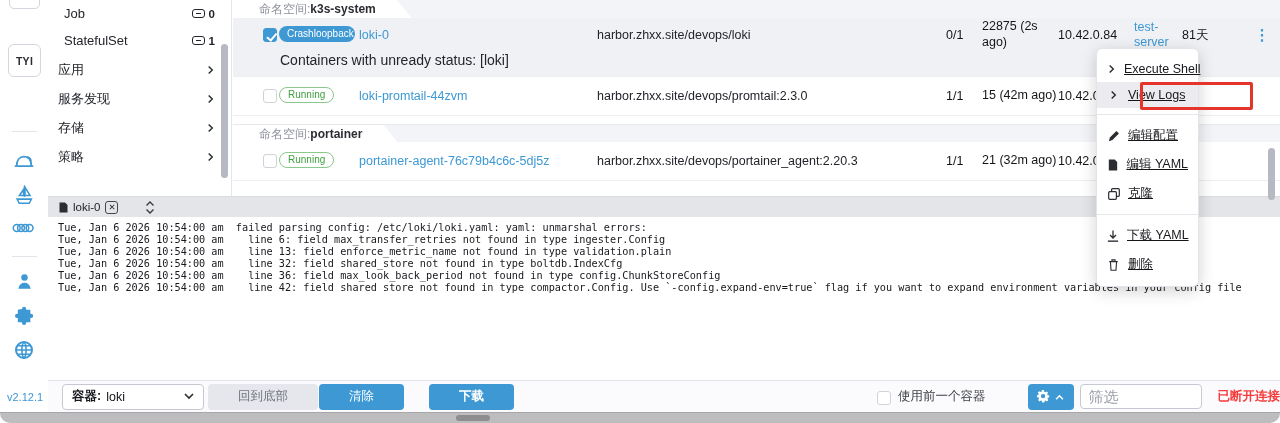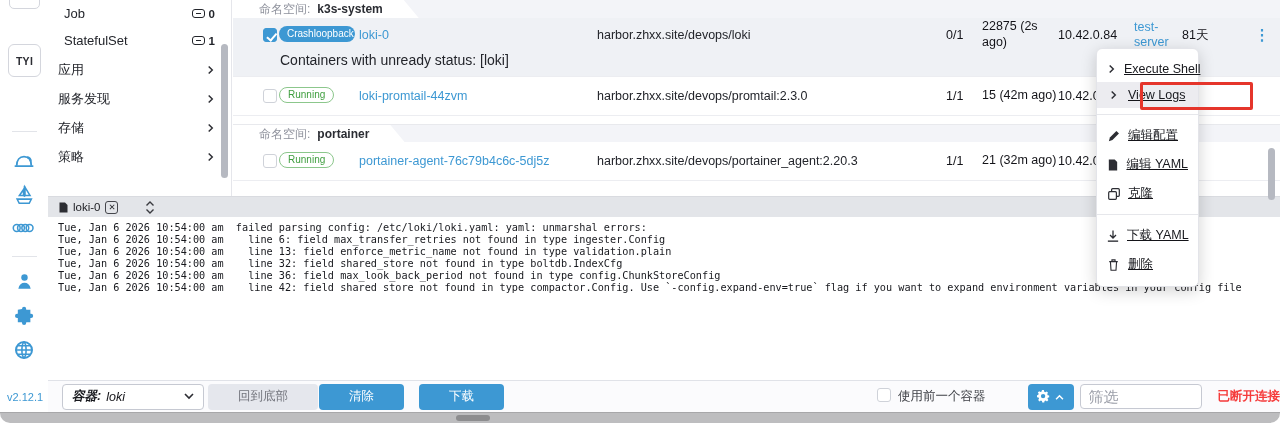--- a/index.html
+++ b/index.html
@@ -30,21 +30,21 @@
   .sb-count { margin-left:auto; display:flex; align-items:center; font-size:11.5px; font-weight:600; }
   .count-glyph { display:inline-block; width:13px; height:9px; border:1px solid currentColor; border-radius:3px; position:relative; margin-right:4px; }
   .count-glyph::after { content:''; position:absolute; left:3px; right:3px; top:2.8px; border-top:1.5px solid currentColor; }
   .sb-chev { margin-left:auto; display:flex; }
   .sb-thumb { position:absolute; right:3px; top:44px; width:7px; height:134px; background:#b6b9c1; border-radius:4px; cursor:pointer; }
 
   
   .main { position:absolute; left:233px; top:0; right:0; height:196px; background:#fff; z-index:1; }
   .ns-band { height:18px; background:#f3f4f8; display:flex; overflow:hidden; }
   .ns-band.second { border-top:1px solid #e8e9ed; }
-  .ns-tab { background:#fff; height:18px; display:flex; align-items:center; gap:7px; padding:0 36px 0 26px; font-size:12px;
+  .ns-tab { background:#fff; height:18px; display:flex; align-items:center; gap:0; padding:0 36px 0 26px; font-size:12px;
     clip-path: polygon(0 0, calc(100% - 15px) 0, 100% 100%, 0 100%); }
   .ns-label { color:#8e919c; }
   .ns-value { color:#2b2d33; font-weight:700; }
   .row-wrap.sel { background:#eff1f5; }
   .row-wrap { border-bottom:1px solid #ecedf1; }
   .row-main { display:flex; align-items:center; height:38px; font-size:12.5px; }
   .row-wrap.sel .row-main { height:34px; }
   .row-note { padding:0 0 8px 47px; font-size:14px; color:#23252b; }
   .gap8 { height:8px; background:#fff; }
   .cell { flex-shrink:0; }
@@ -79,29 +79,29 @@
   .log-header { height:20px; background:#e3e5e9; display:flex; align-items:center; padding-left:11px; }
   .log-tab { display:flex; align-items:center; gap:5px; font-size:11.5px; color:#1b1c21; cursor:pointer; }
   .tab-close { width:13px; height:13px; border:1.3px solid #45464c; border-radius:3px; font-size:8.5px; line-height:10px; text-align:center; color:#2a2b30; cursor:pointer; }
   .log-sort { margin-left:27px; display:flex; cursor:pointer; }
   .log-body { padding:5px 0 0 10px; font-family:"DejaVu Sans Mono", monospace; font-size:10.2px; line-height:11.9px; color:#17181d; white-space:pre; overflow:hidden; }
 
   
   .footer { position:absolute; left:48px; top:380px; right:0; height:32px; background:#fbfbfd; border-top:1px solid #e0e2e8;
     display:flex; align-items:center; z-index:7; font-size:12.5px; }
   .ct-select { margin-left:14px; width:142px; height:26px; border:1px solid #c6c9d2; border-radius:4px; background:#fff;
-    display:flex; align-items:center; padding:0 9px; gap:5px; cursor:pointer;font-style:italic; }
+    display:flex; align-items:center; padding:0 9px; gap:5px; cursor:pointer; }
   .ct-select .lab { font-weight:700; color:#17181d; }
   .ct-select .chev { margin-left:auto; display:flex; }
   .btn { height:26px; border-radius:4px; display:flex; align-items:center; justify-content:center; padding:0 30px; cursor:pointer; white-space:nowrap; }
   .btn.primary { background:#3d98d3; color:#fff; }
   .btn.disabled { background:#e5e7ed; color:#72747c; }
-  .b1 { margin-left:4px; } .b2 { margin-left:1px; } .b3 { margin-left:15px; }
+  .b1 { margin-left:4px; } .b2 { margin-left:1px; } .b3 { margin-left:25px;font-weight:bold; }
   .spacer { flex:1; }
-  .prev-ct { display:flex; align-items:flex-start; gap:7px; color:#3e4046; cursor:pointer; }
+  .prev-ct { display:flex; align-items:flex-end; gap:7px; color:#3e4046; cursor:pointer; }
   .gear-btn { margin-left:42px; width:46px; height:26px; background:#3d98d3; border-radius:4px; display:flex; align-items:center; justify-content:center; gap:5px; color:#fff; cursor:pointer; }
   .filter-input { margin-left:6px; width:122px; height:25px; border:1px solid #c6c9d2; border-radius:4px; padding:0 8px; font-size:15px;
     font-family:"Liberation Sans", sans-serif; color:#17181d; outline:none; background:#fff; }
   .filter-input::placeholder { color:#9b9ea8; }
   .conn-status { margin-left:16px; color:#f53b3b; font-weight:600; white-space:nowrap; }
 
   
   .window-strip { position:absolute; left:0; top:412px; width:1280px; height:11px; background:#bdbdbf; border-top:1px solid #a7a7a9; border-radius:0 0 10px 10px; z-index:10; }
   .h-thumb { position:absolute; left:456px; top:415px; width:34px; height:6px; border-radius:3px; background:#8d8d8f; z-index:11; cursor:pointer; }
   .page-thumb { position:absolute; right:5px; top:148px; width:7px; height:52px; background:#b6b9c1; border-radius:4px; z-index:12; cursor:pointer; }

